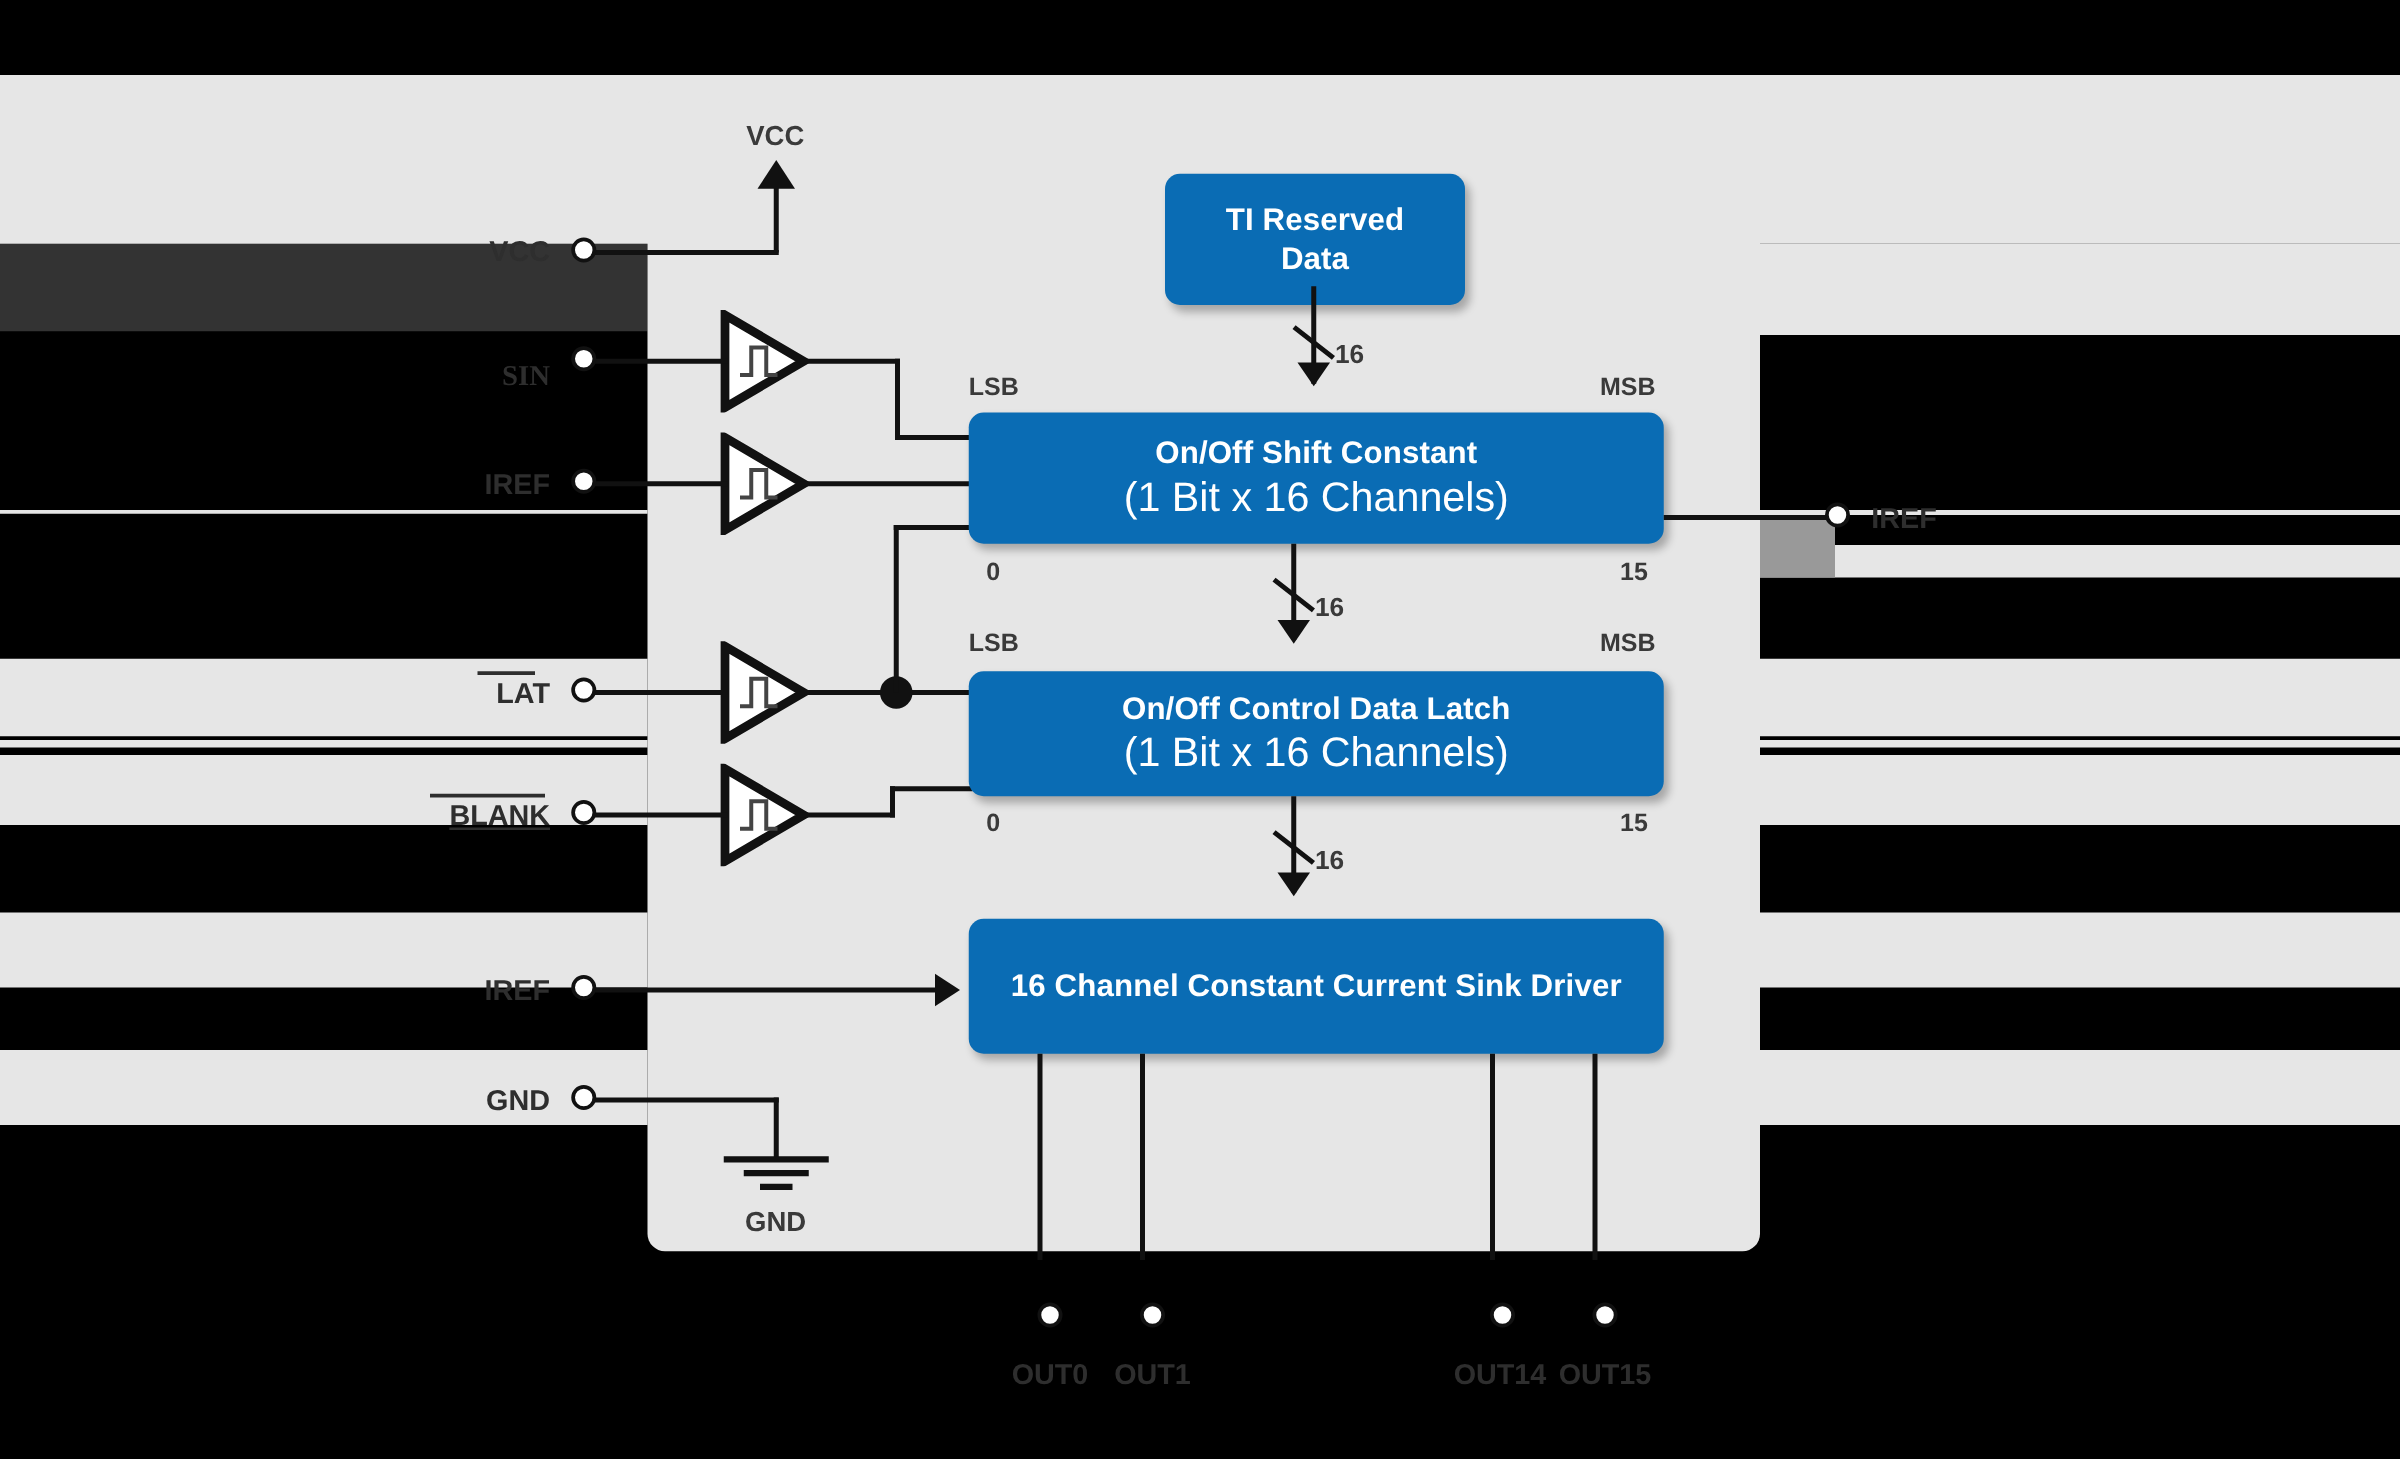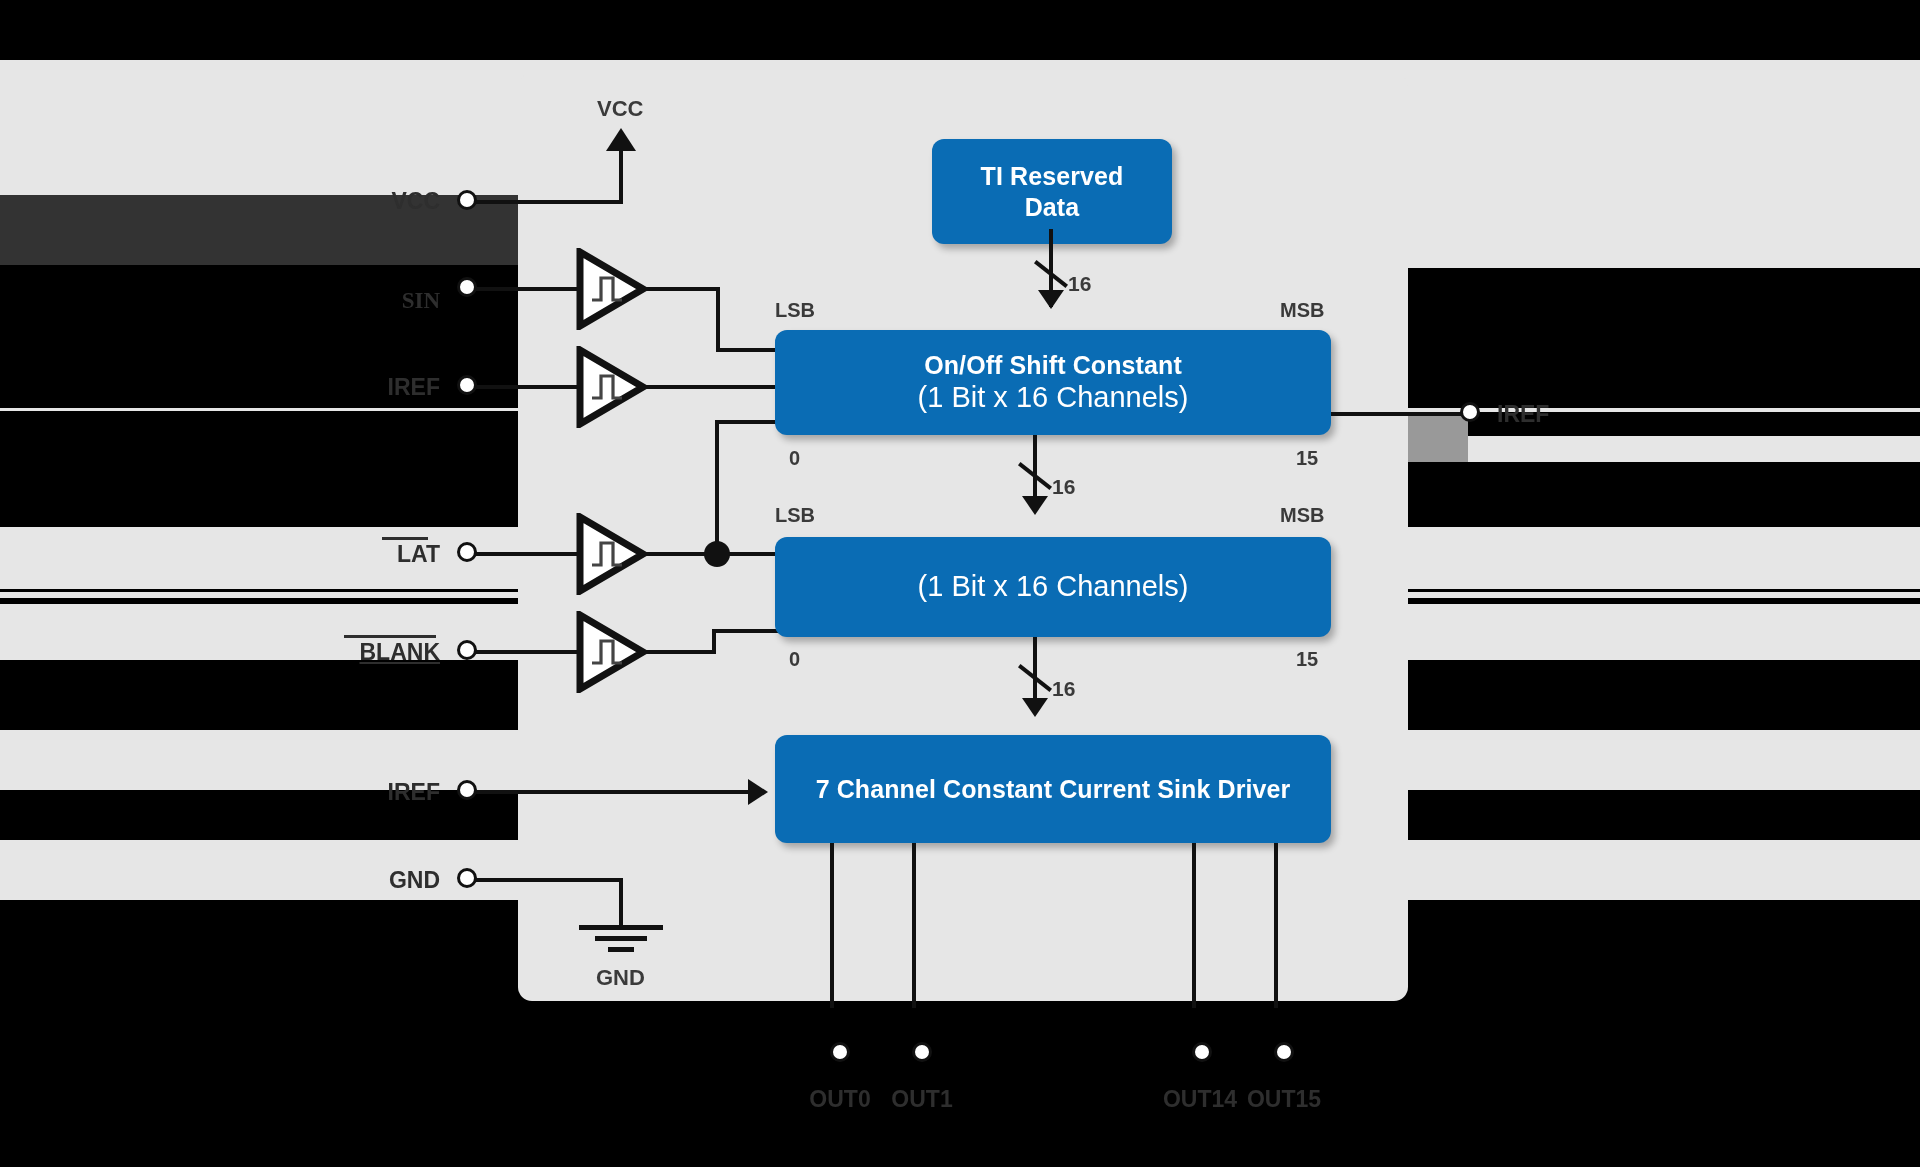--- a/index.html
+++ b/index.html
@@ -28,21 +28,21 @@
     background:#0a6cb4;
     border-radius:12px;
     color:#ffffff;
     display:flex;flex-direction:column;
     align-items:center;justify-content:center;
     box-shadow:4px 5px 7px rgba(0,0,0,0.28);
     text-align:center;
     line-height:1.22;
   }
   .blk .l1{font-weight:bold;font-size:25px;letter-spacing:.1px;}
-  .blk .l2{font-weight:normal;font-size:29px;}
+  .blk .l2{font-weight:normal;font-size:33px;}
   .blk.single .l1{font-size:25px;}
 
   
   .wire{position:absolute;background:#111111;}
   .wire.h{height:4px;}
   .wire.v{width:4px;}
 
   
   .arr{position:absolute;width:0;height:0;}
   .arr.down{border-left:13px solid transparent;border-right:13px solid transparent;border-top:19px solid #111;}
@@ -196,32 +196,33 @@
   <div class="wire h" style="left:1331px;top:412px;width:132px;"></div>
 
   <div class="wire v" style="left:1033px;top:435px;height:77px;"></div>
   <div class="slash" style="left:1033px;top:456px;"></div>
   <div class="arr down" style="left:1022px;top:496px;"></div>
   <div class="lbl bit" style="left:1052px;top:475px;">16</div>
 
   <div class="lbl small" style="left:775px;top:504px;">LSB</div>
   <div class="lbl small" style="left:1280px;top:504px;">MSB</div>
   <div class="blk" style="left:775px;top:537px;width:556px;height:100px;">
+    <span class="l1">On/Off Control Data Latch</span>
     <span class="l2">(1 Bit x 16 Channels)</span>
   </div>
   <div class="lbl small" style="left:789px;top:648px;">0</div>
   <div class="lbl small" style="left:1296px;top:648px;">15</div>
 
   <div class="wire v" style="left:1033px;top:637px;height:77px;"></div>
   <div class="slash" style="left:1033px;top:658px;"></div>
   <div class="arr down" style="left:1022px;top:698px;"></div>
   <div class="lbl bit" style="left:1052px;top:677px;">16</div>
 
   <div class="blk single" style="left:775px;top:735px;width:556px;height:108px;">
-    <span class="l1">7 Channel Constant Current Sink Driver</span>
+    <span class="l1">16 Channel Constant Current Sink Driver</span>
   </div>
 
   <div class="wire v" style="left:830px;top:843px;height:165px;"></div>
   <div class="wire v" style="left:912px;top:843px;height:165px;"></div>
   <div class="wire v" style="left:1192px;top:843px;height:165px;"></div>
   <div class="wire v" style="left:1274px;top:843px;height:165px;"></div>
 
   <div class="pin" style="left:457px;top:190px;"></div>
   <div class="pin" style="left:457px;top:277px;"></div>
   <div class="pin" style="left:457px;top:375px;"></div>

